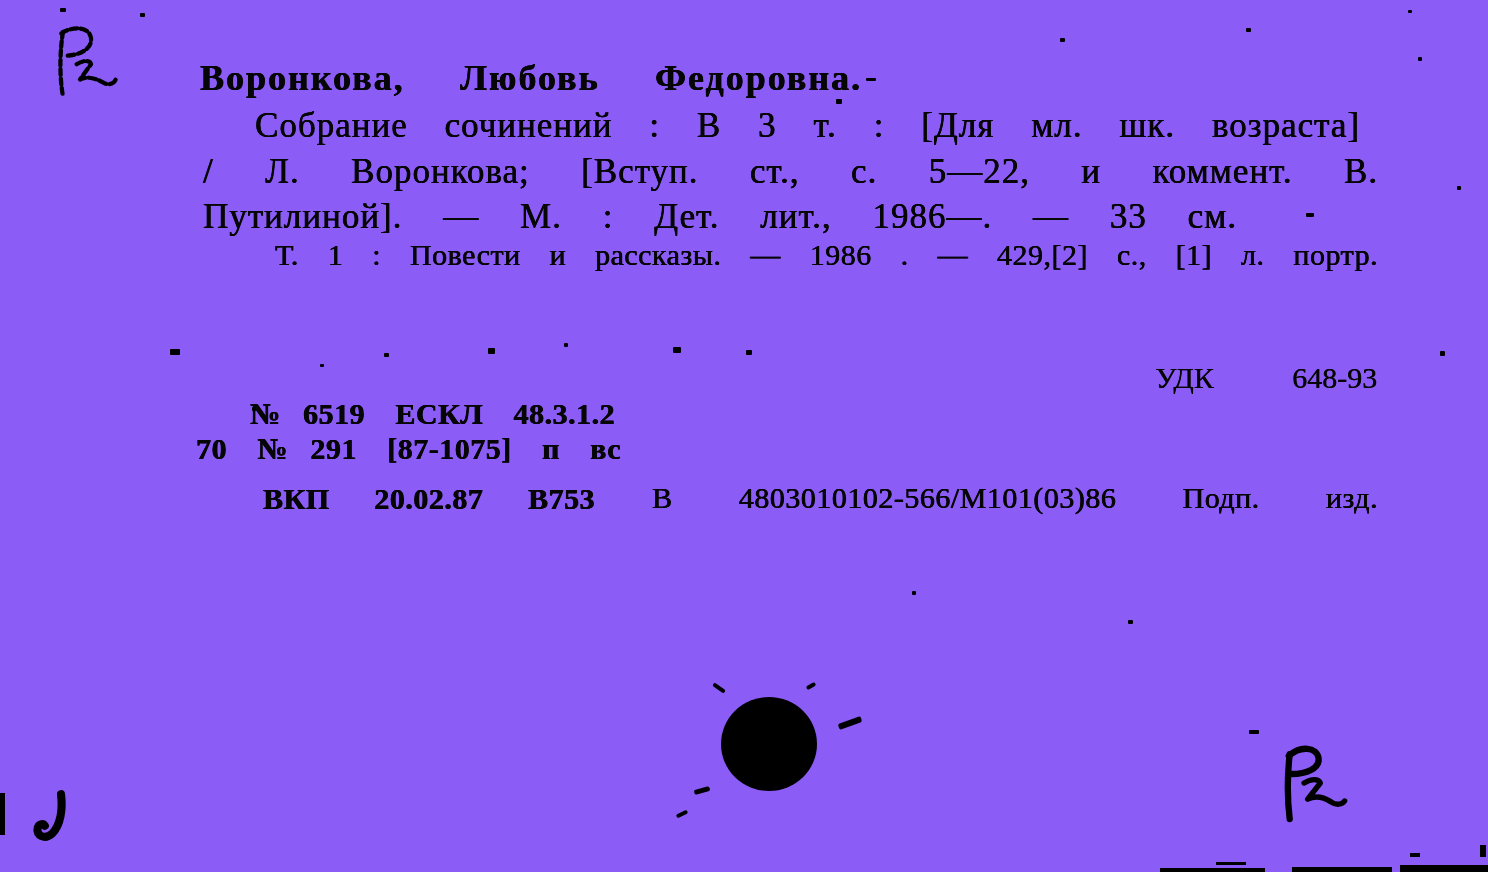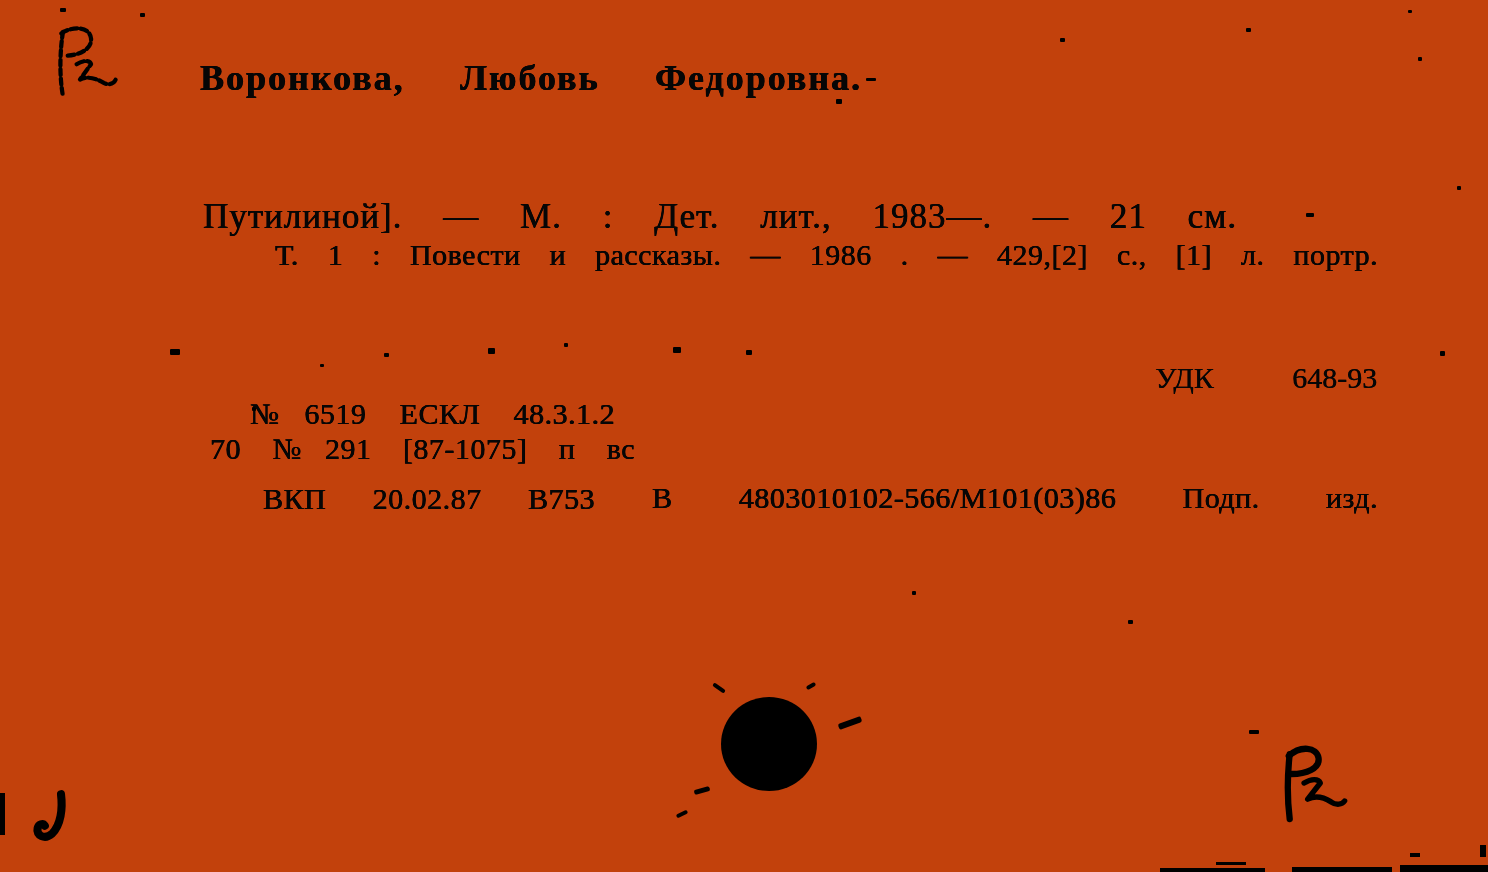--- a/index.html
+++ b/index.html
@@ -4,21 +4,21 @@
 <style>
   html, body {
     margin: 0;
     padding: 0;
     background: #ffffff;
   }
   .card {
     position: relative;
     width: 1488px;
     height: 872px;
-    background: #c2410c;
+    background: #8b5cf6;
     color: #060606;
     font-family: "Liberation Serif", "DejaVu Serif", serif;
     overflow: hidden;
   }
   .line {
     position: absolute;
     line-height: 1;
     white-space: normal;
     text-shadow: 0.4px 0 0 currentColor, -0.2px 0 0 currentColor;
   }
@@ -37,23 +37,23 @@
   .small { font-size: 30px; letter-spacing: 0.5px; }
   .l5 { left: 275px; top: 240px; width: 1103px; }
   .l6 { left: 203px; top: 293px; width: 738px; }
   .udc-line {
     position: absolute; left: 1155px; top: 363px; width: 222px;
     display: flex; justify-content: space-between;
     font-size: 30px; line-height: 1;
     text-shadow: 0.4px 0 0 currentColor;
     text-align: center;
   }
-  .callnum { font-size: 30px; font-weight: 400; letter-spacing: 0.5px; }
+  .callnum { font-size: 30px; font-weight: 700; letter-spacing: 0.5px; }
   .c1 { left: 250px; top: 399px; width: 365px; }
-  .c2 { left: 210px; top: 434px; width: 425px; }
+  .c2 { left: 196px; top: 434px; width: 425px; }
   .c3 { left: 263px; top: 484px; width: 332px; }
   .imprint { left: 652px; top: 483px; width: 726px; font-size: 30px; letter-spacing: 0.5px; }
 
   .punch-hole {
     position: absolute; left: 721px; top: 697px;
     width: 96px; height: 94px;
     background: #000; border-radius: 50%;
   }
   .dash { position: absolute; background: #000; border-radius: 2px; }
   .speck { position: absolute; background: #000; border-radius: 1px; }
@@ -61,21 +61,23 @@
   .hand { position: absolute; }
   .hand path { fill: none; stroke: #000; stroke-linecap: round; stroke-linejoin: round; }
 </style>
 </head>
 <body>
 
 <div class="card">
 
   <div class="line heading just">Воронкова, Любовь Федоровна.</div>
 
-  <div class="line main just l4">Путилиной]. — М. : Дет. лит., 1983—. — 21 см.</div>
+  <div class="line main just l2">Собрание сочинений : В 3 т. : [Для мл. шк. возраста]</div>
+  <div class="line main just l3">/ Л. Воронкова; [Вступ. ст., с. 5—22, и коммент. В.</div>
+  <div class="line main just l4">Путилиной]. — М. : Дет. лит., 1986—. — 33 см.</div>
 
   <div class="line small just l5">Т. 1 : Повести и рассказы. — 1986 . — 429,[2] с., [1] л. портр.</div>
 
   <div class="udc-line">
     <span>УДК</span>
     <span>648-93</span>
   </div>
 
   <div class="line callnum just c1">№6519 ЕСКЛ 48.3.1.2</div>
   <div class="line callnum just c2">70 №291 [87-1075] п вс</div>

